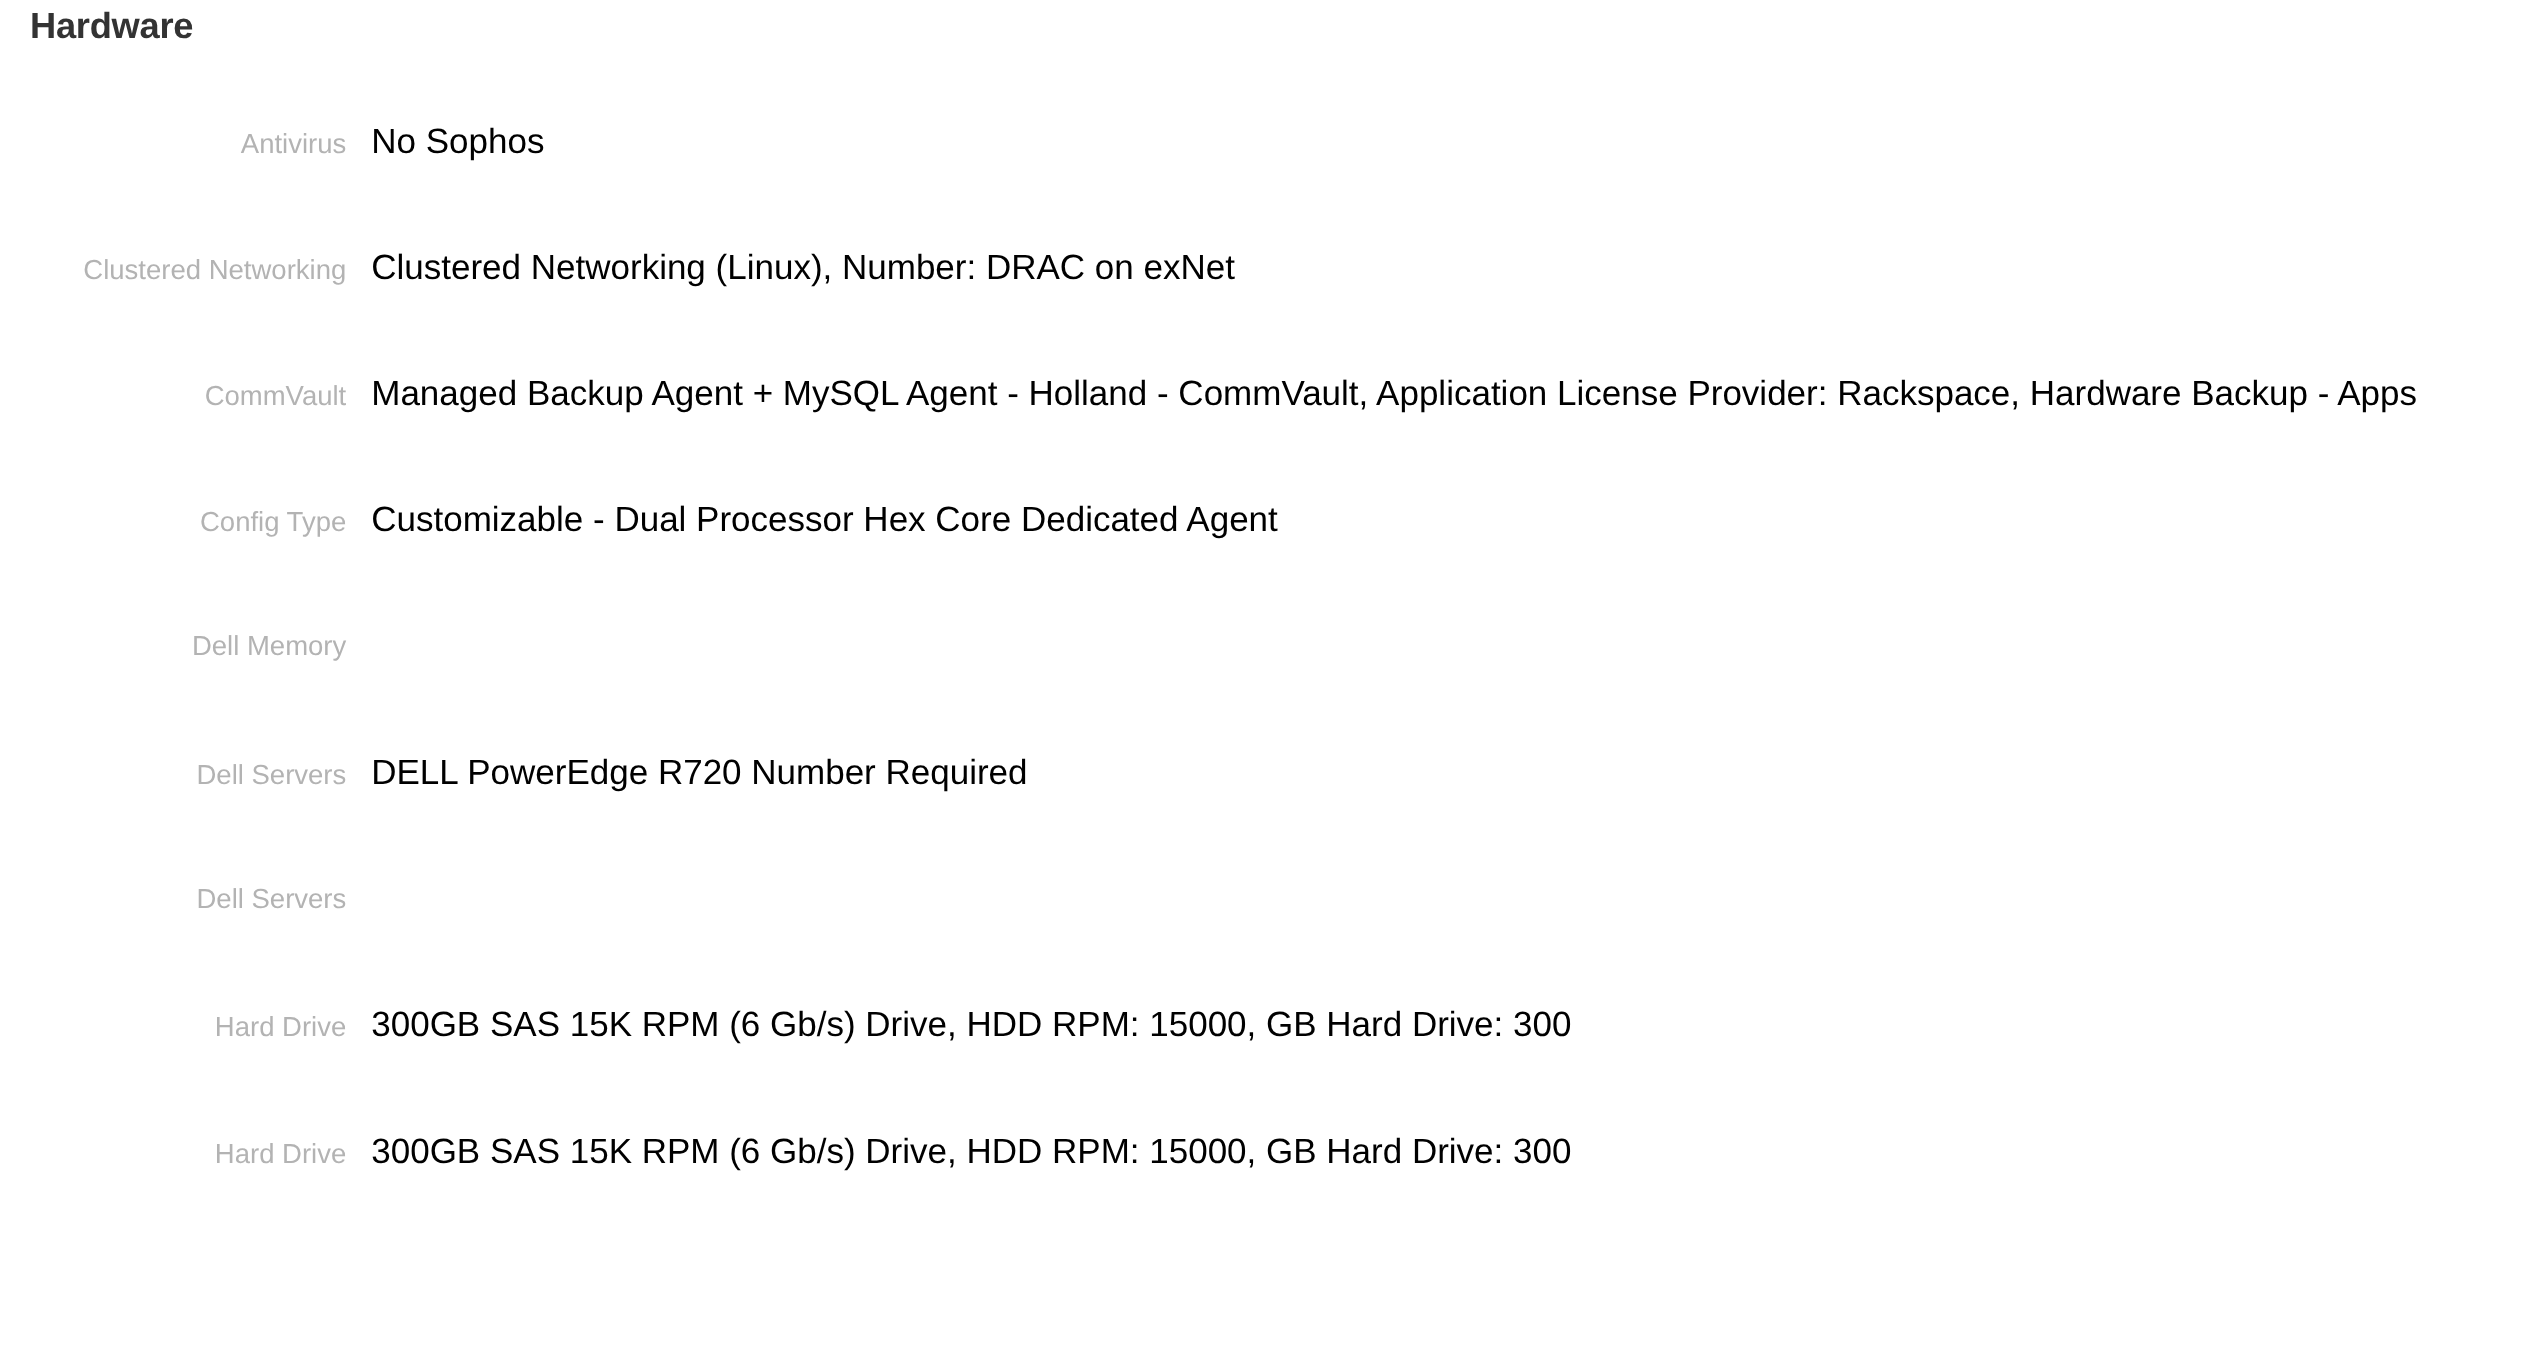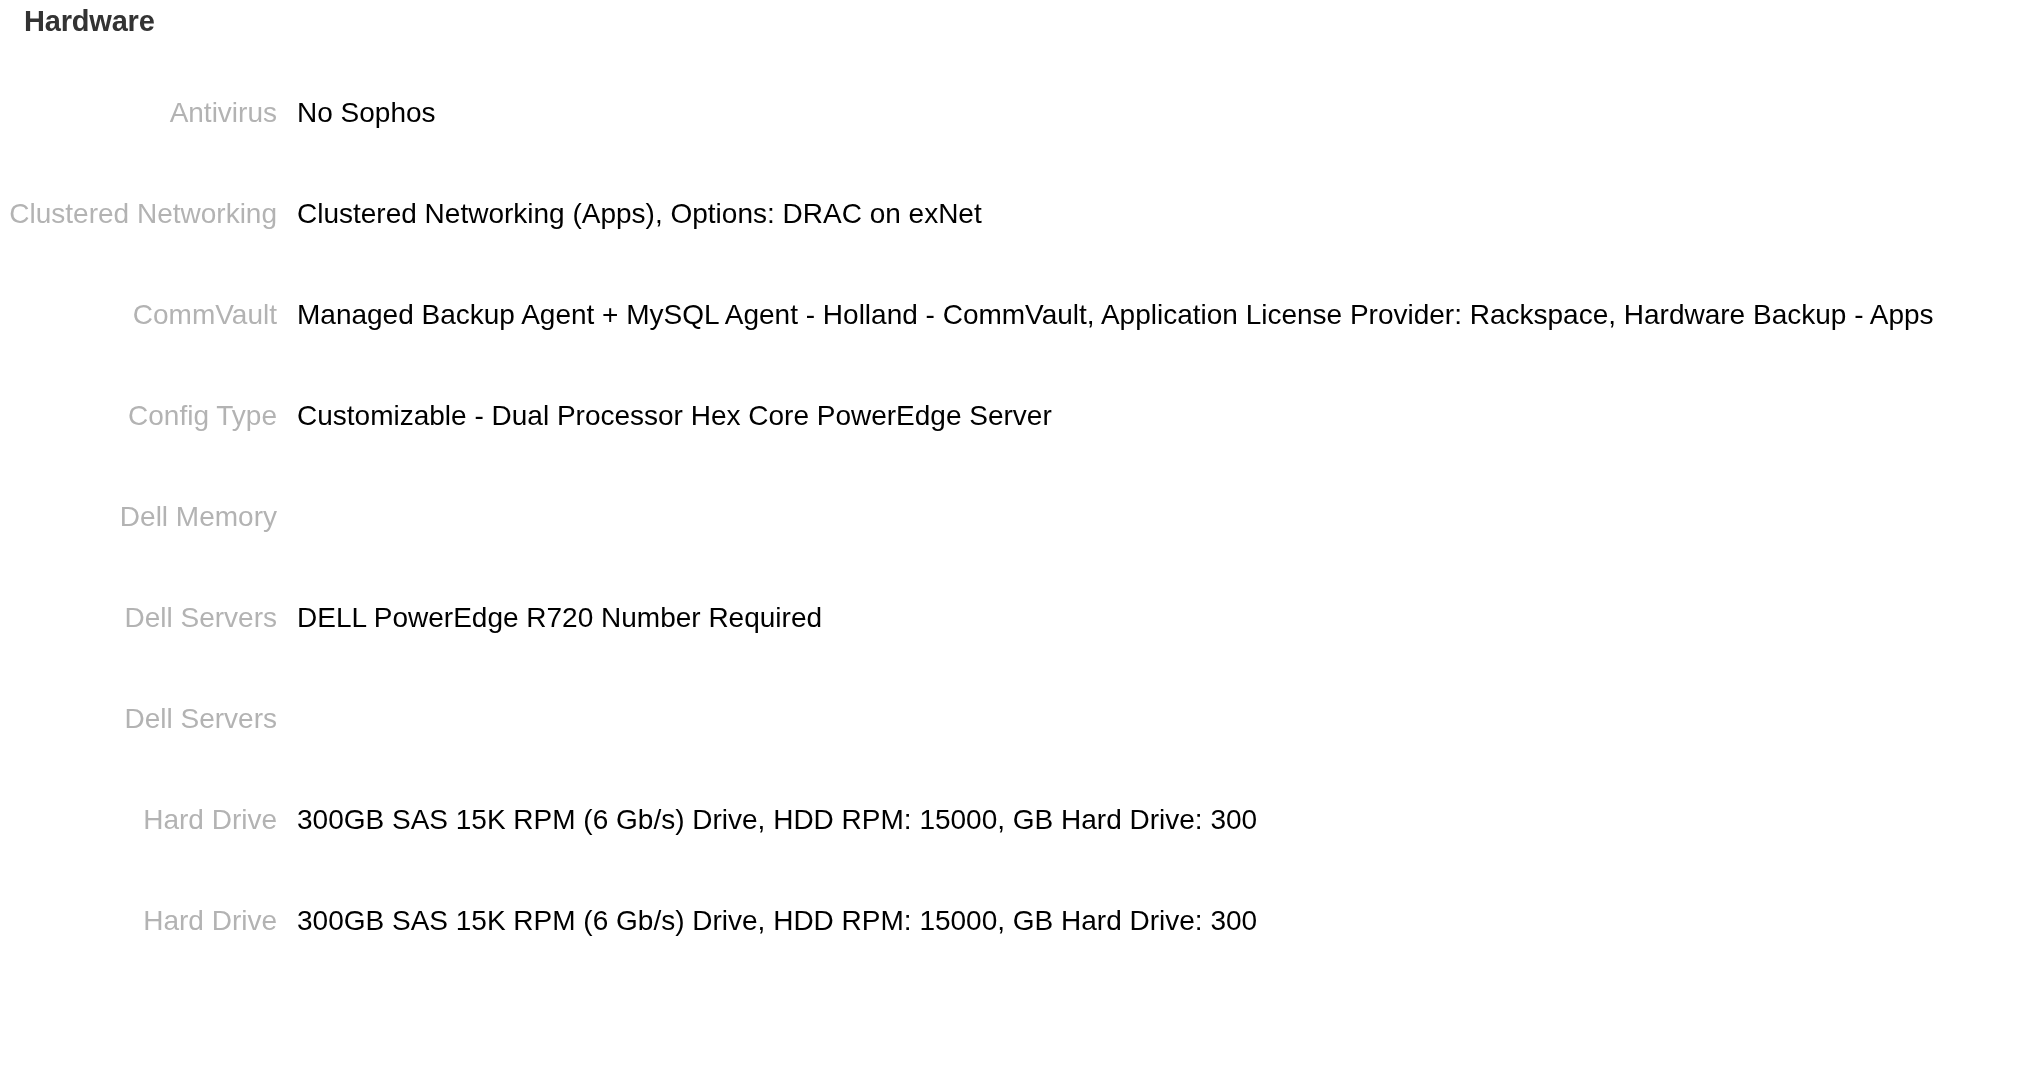--- a/index.html
+++ b/index.html
@@ -47,21 +47,21 @@
   .spec-row {
     display: flex;
     align-items: baseline;
     height: 101px;
   }
 
   .spec-label {
     width: 277px;
     flex: 0 0 277px;
     text-align: right;
-    font-size: 28px;
+    font-size: 22px;
     line-height: 30px;
     color: #b3b3b3;
     white-space: nowrap;
     padding-top: 24px;
     box-sizing: border-box;
   }
 
   .spec-value {
     flex: 1 1 auto;
     padding-left: 20px;
@@ -82,31 +82,31 @@
 
   <div class="spec-list">
 
     <div class="spec-row">
       <div class="spec-label">Antivirus</div>
       <div class="spec-value">No Sophos</div>
     </div>
 
     <div class="spec-row">
       <div class="spec-label">Clustered Networking</div>
-      <div class="spec-value">Clustered Networking (Apps), Options: DRAC on exNet</div>
+      <div class="spec-value">Clustered Networking (Linux), Number: DRAC on exNet</div>
     </div>
 
     <div class="spec-row">
       <div class="spec-label">CommVault</div>
       <div class="spec-value">Managed Backup Agent + MySQL Agent - Holland - CommVault, Application License Provider: Rackspace, Hardware Backup - Apps</div>
     </div>
 
     <div class="spec-row">
       <div class="spec-label">Config Type</div>
-      <div class="spec-value">Customizable - Dual Processor Hex Core PowerEdge Server</div>
+      <div class="spec-value">Customizable - Dual Processor Hex Core Dedicated Agent</div>
     </div>
 
     <div class="spec-row">
       <div class="spec-label">Dell Memory</div>
     </div>
 
     <div class="spec-row">
       <div class="spec-label">Dell Servers</div>
       <div class="spec-value">DELL PowerEdge R720 Number Required</div>
     </div>

